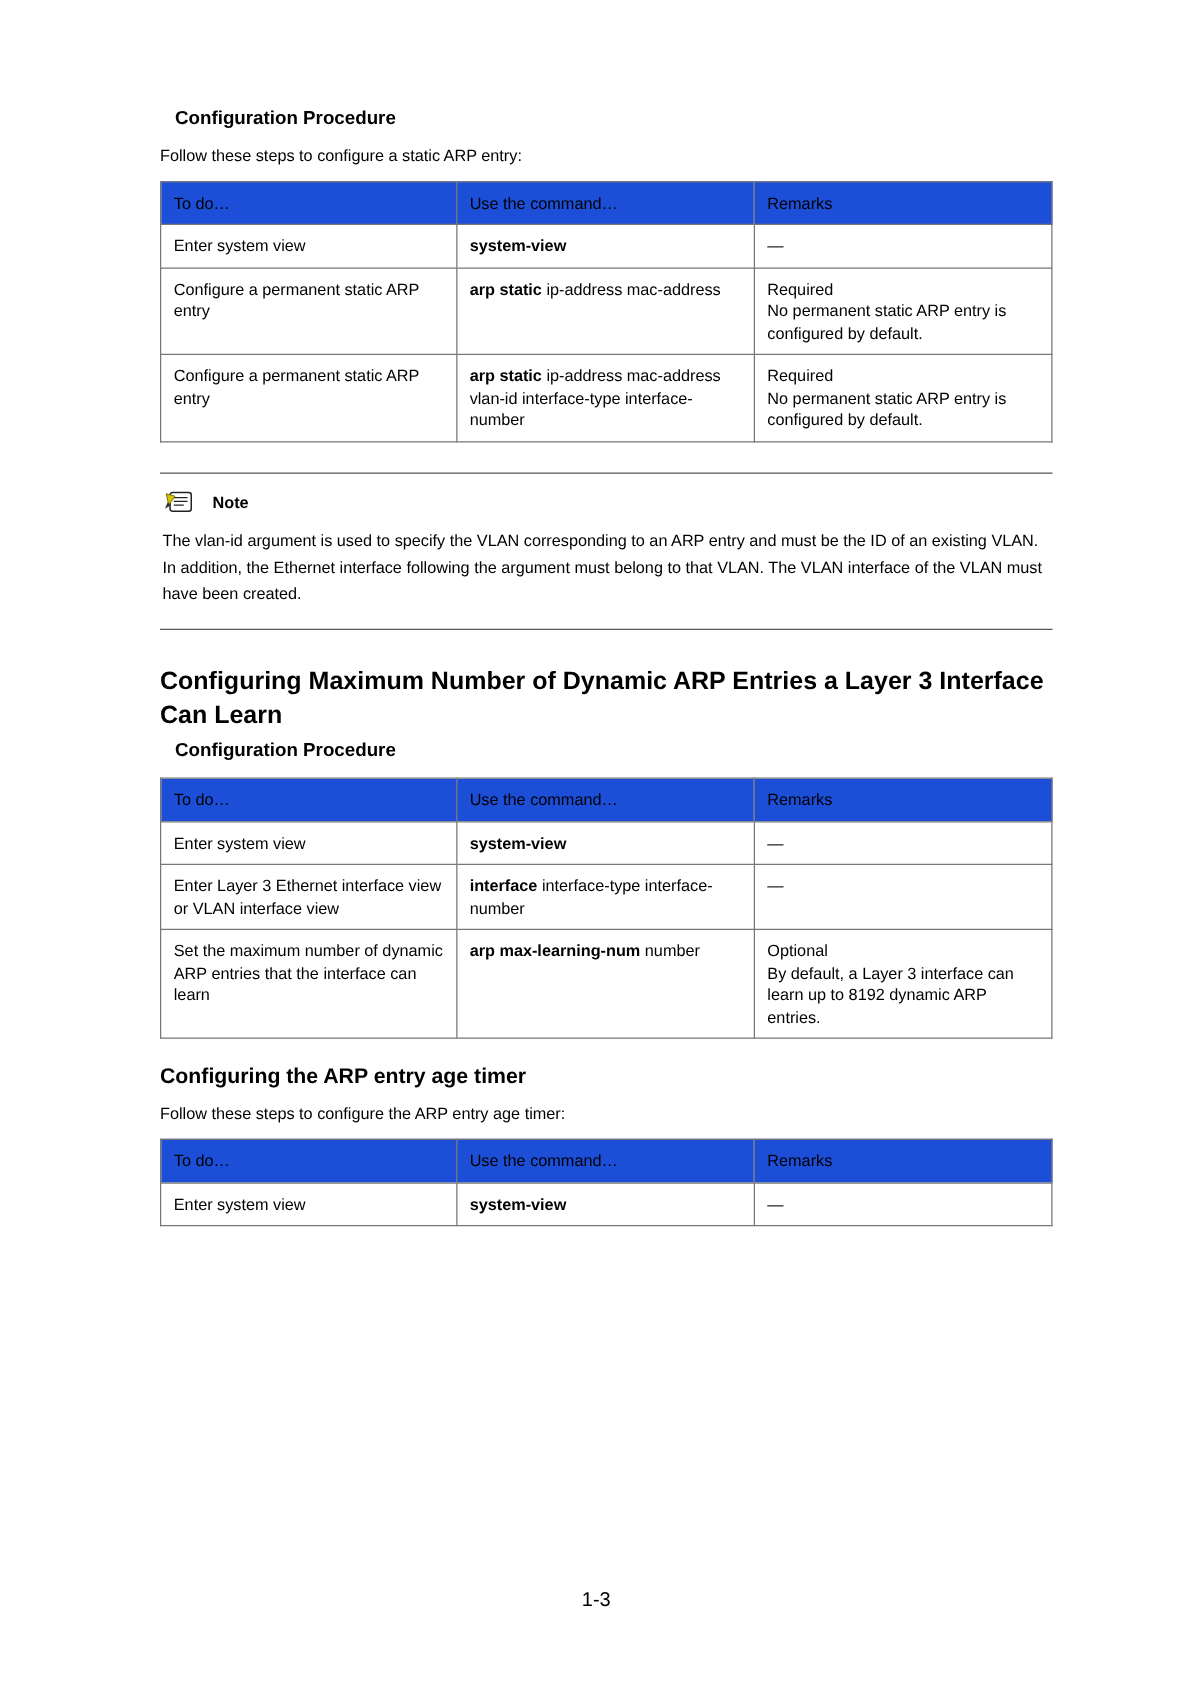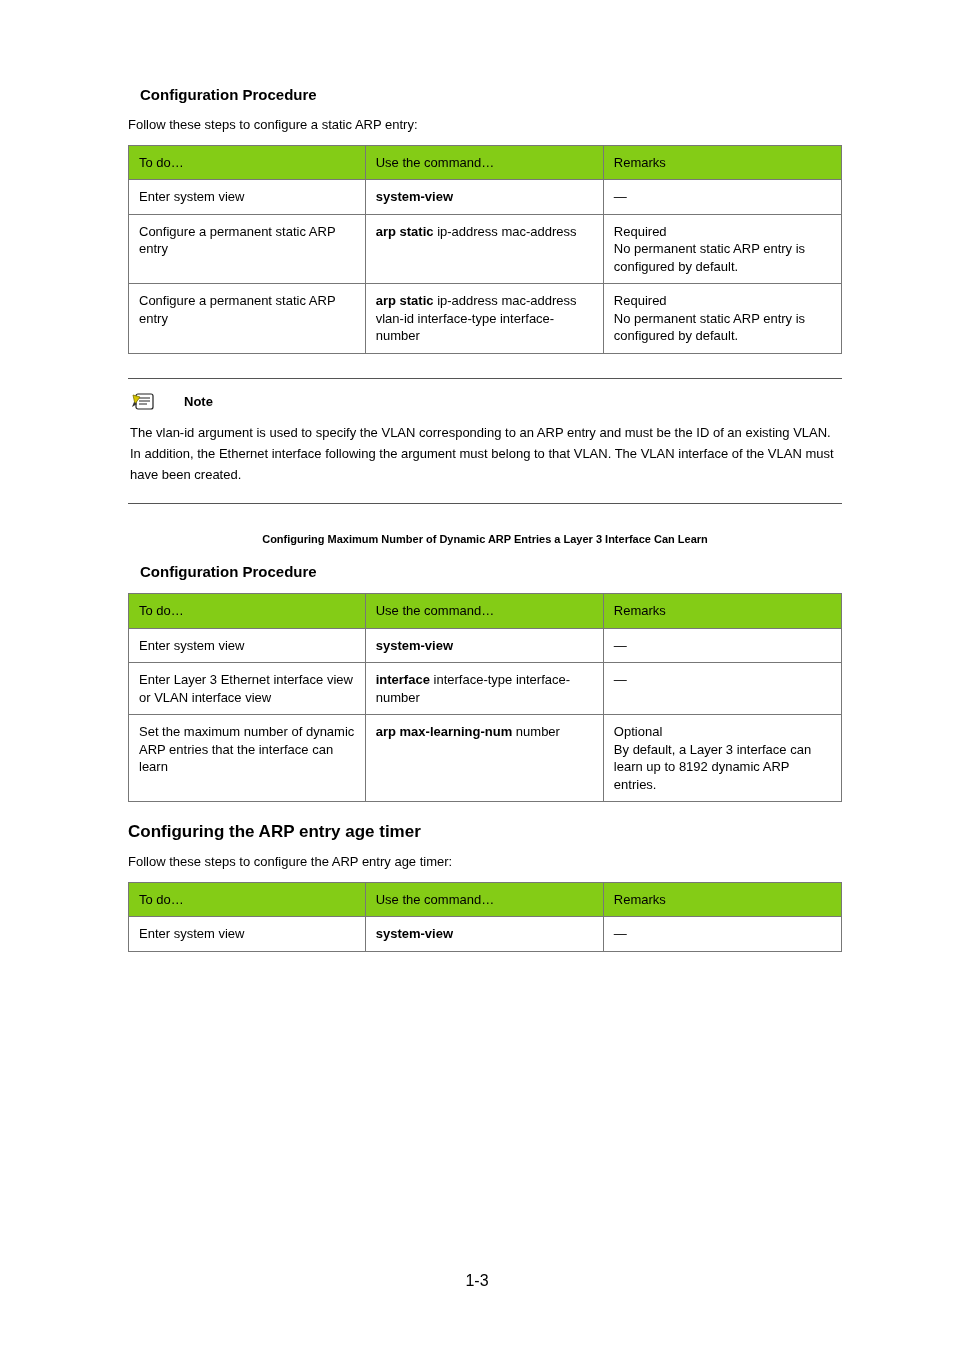--- a/index.html
+++ b/index.html
@@ -41,41 +41,41 @@
   }
   th, td {
     border: 1px solid #777;
     padding: 8px 10px;
     font-size: 13px;
     text-align: left;
     vertical-align: top;
     line-height: 1.35;
   }
   th {
-    background: #84cc16;
+    background: #1d4ed8;
     font-weight: normal;
   }
   col.c1 { width: 33.2%; }
   col.c2 { width: 33.4%; }
   col.c3 { width: 33.4%; }
   .mono {
     font-family: Arial, Helvetica, sans-serif;
     font-weight: bold;
     margin-top: 48px;
   }
   .note-block {
     border-top: 1px solid #555;
     border-bottom: 1px solid #555;
     margin: 4px 0 28px 0;
     padding: 12px 2px 18px 2px;
   }
   .note-head {
     display: flex;
     align-items: center;
-    gap: 24px;
+    gap: 10px;
     margin-bottom: 10px;
   }
   .note-head .icon {
     display: inline-flex;
   }
   .note-head .label {
     font-weight: bold;
     font-size: 13px;
   }
   .note-text {
@@ -150,21 +150,21 @@
           <line x1="9" y1="13" x2="17" y2="13" stroke="#222" stroke-width="1"></line>
           <path d="M3 4 L10 6 L5 13 Z" fill="#d6c400" stroke="#7a6f00" stroke-width="0.8"></path>
           <path d="M4 11 L2 16 L7 13 Z" fill="#333"></path>
         </svg>
       </span>
       <span class="label">Note</span>
     </div>
     <div class="note-text">The vlan-id argument is used to specify the VLAN corresponding to an ARP entry and must be the ID of an existing VLAN. In addition, the Ethernet interface following the argument must belong to that VLAN. The VLAN interface of the VLAN must have been created.</div>
   </div>
 
-  <div class="subsection" style="font-size:11px; margin-bottom:14px; line-height:1.35;text-align:center;">Configuring Maximum Number of Dynamic ARP Entries a Layer 3 Interface Can Learn</div>
+  <div class="subsection" style="font-size:20px; margin-bottom:4px; line-height:1.35;">Configuring Maximum Number of Dynamic ARP Entries a Layer 3 Interface Can Learn</div>
 
   <div class="section-title">Configuration Procedure</div>
 
 
   <div class="tight-bottom">
   <table>
     <colgroup>
           <col class="c1">
           <col class="c2">
           <col class="c3">

